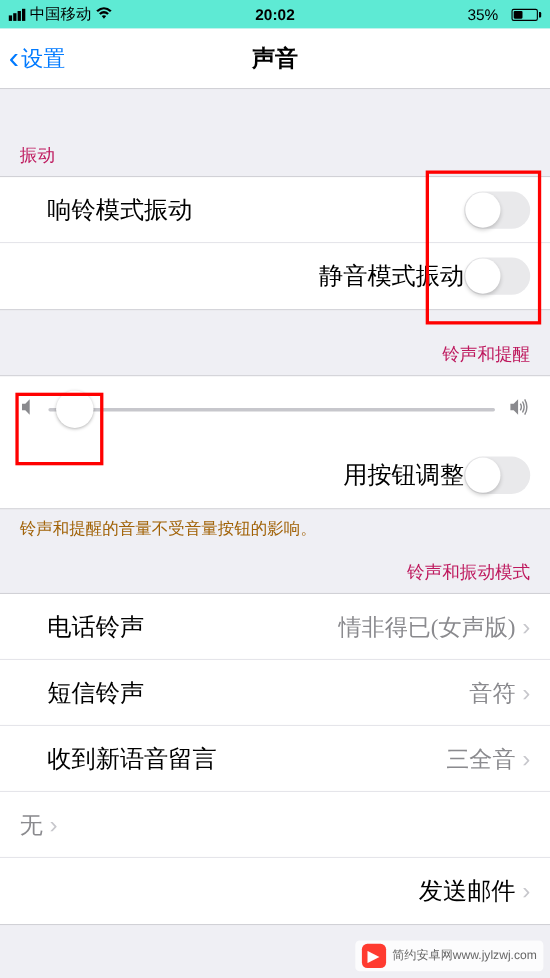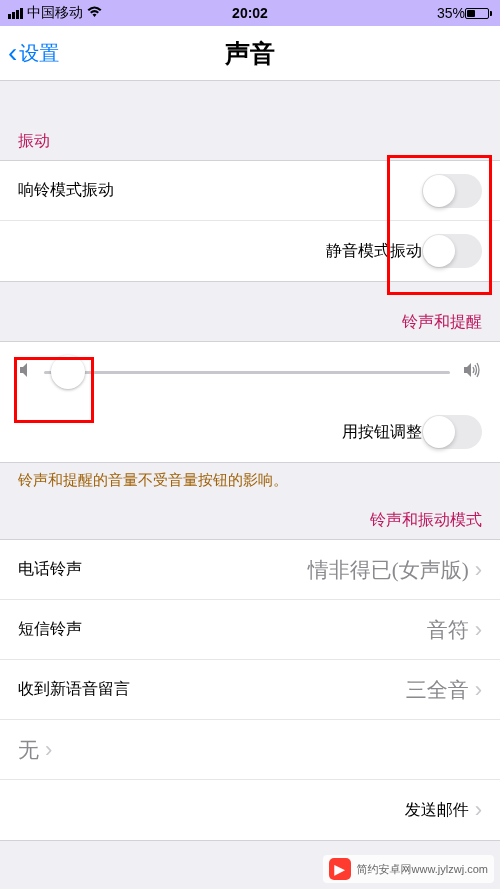--- a/index.html
+++ b/index.html
@@ -10,26 +10,26 @@
       font-family: -apple-system, BlinkMacSystemFont, "Helvetica Neue", sans-serif;
       position: relative;
       overflow: hidden;
     }
     .status-bar {
       height: 26px;
       display: flex;
       align-items: center;
       justify-content: space-between;
       padding: 0 8px;
-      background: #c4b5fd;
+      background: #5eead4;
       font-size: 14px;
       font-weight: 500;
     }
     .status-left { display: flex; align-items: center; gap: 4px; }
-    .status-right { display: flex; align-items: center; gap: 0; text-align: right; }
+    .status-right { display: flex; align-items: center; gap: 12px; text-align: right; }
     .signal-bars { display: flex; align-items: flex-end; gap: 1px; }
     .signal-bars span { width: 3px; background: #000; display: inline-block; }
     .signal-bars span:nth-child(1){height:5px;} .signal-bars span:nth-child(2){height:7px;}
     .signal-bars span:nth-child(3){height:9px;} .signal-bars span:nth-child(4){height:11px;}
     .wifi-icon { font-size: 12px; }
     .battery { display: flex; align-items: center; gap: 1px; }
     .battery-body { width: 24px; height: 11px; border: 1px solid #000; border-radius: 2px; position: relative; }
     .battery-fill { position: absolute; left: 1px; top: 1px; height: 7px; width: 35%; background: #000; border-radius: 1px; }
     .battery-cap { width: 2px; height: 5px; background: #000; border-radius: 0 1px 1px 0; }
     .status-time { position: absolute; left: 50%; transform: translateX(-50%); font-weight: 600; }
@@ -37,42 +37,42 @@
       height: 55px;
       background: #fff;
       border-bottom: 1px solid #d1d1d6;
       display: flex;
       align-items: center;
       position: relative;
       padding: 0 8px;
     }
     .nav-back { display: flex; align-items: center; color: #007aff; font-size: 20px; }
     .nav-back-chevron { font-size: 28px; margin-right: 2px; }
-    .nav-title { position: absolute; left: 50%; transform: translateX(-50%); font-size: 25px; font-weight: 600; }
+    .nav-title { position: absolute; left: 50%; transform: translateX(-50%); font-size: 21px; font-weight: 600; }
     .section-header {
       padding: 18px 18px 8px 18px;
       font-size: 16px;
       color: #be185d;
     }
     .section-footer {
       padding: 8px 18px 6px 18px;
       font-size: 15px;
       color: #a16207;
     }
     .list { background: #fff; border-top: 1px solid #d1d1d6; border-bottom: 1px solid #d1d1d6; }
     .row {
       min-height: 60px;
       display: flex;
       align-items: center;
       padding: 0 18px;
       border-bottom: 1px solid #e5e5ea;
       position: relative;
     }
     .row:last-child { border-bottom: none; text-align: right; }
-    .row-label { font-size: 16px; color: #000; flex: 1; }
+    .row-label { font-size: 22px; color: #000; flex: 1; margin-left: 25px; }
     .row-value { font-size: 21px; color: #8a8a8e; margin-right: 6px; font-family: Liberation Serif, serif; }
     .chevron { color: #c7c7cc; font-size: 22px; font-weight: 300; }
     .toggle {
       width: 60px; height: 34px; border-radius: 17px;
       background: #e9e9eb; position: relative; cursor: pointer;
     }
     .toggle-knob {
       width: 32px; height: 32px; border-radius: 50%;
       background: #fff; position: absolute; top: 1px; left: 1px;
       box-shadow: 0 2px 4px rgba(0,0,0,0.2);

